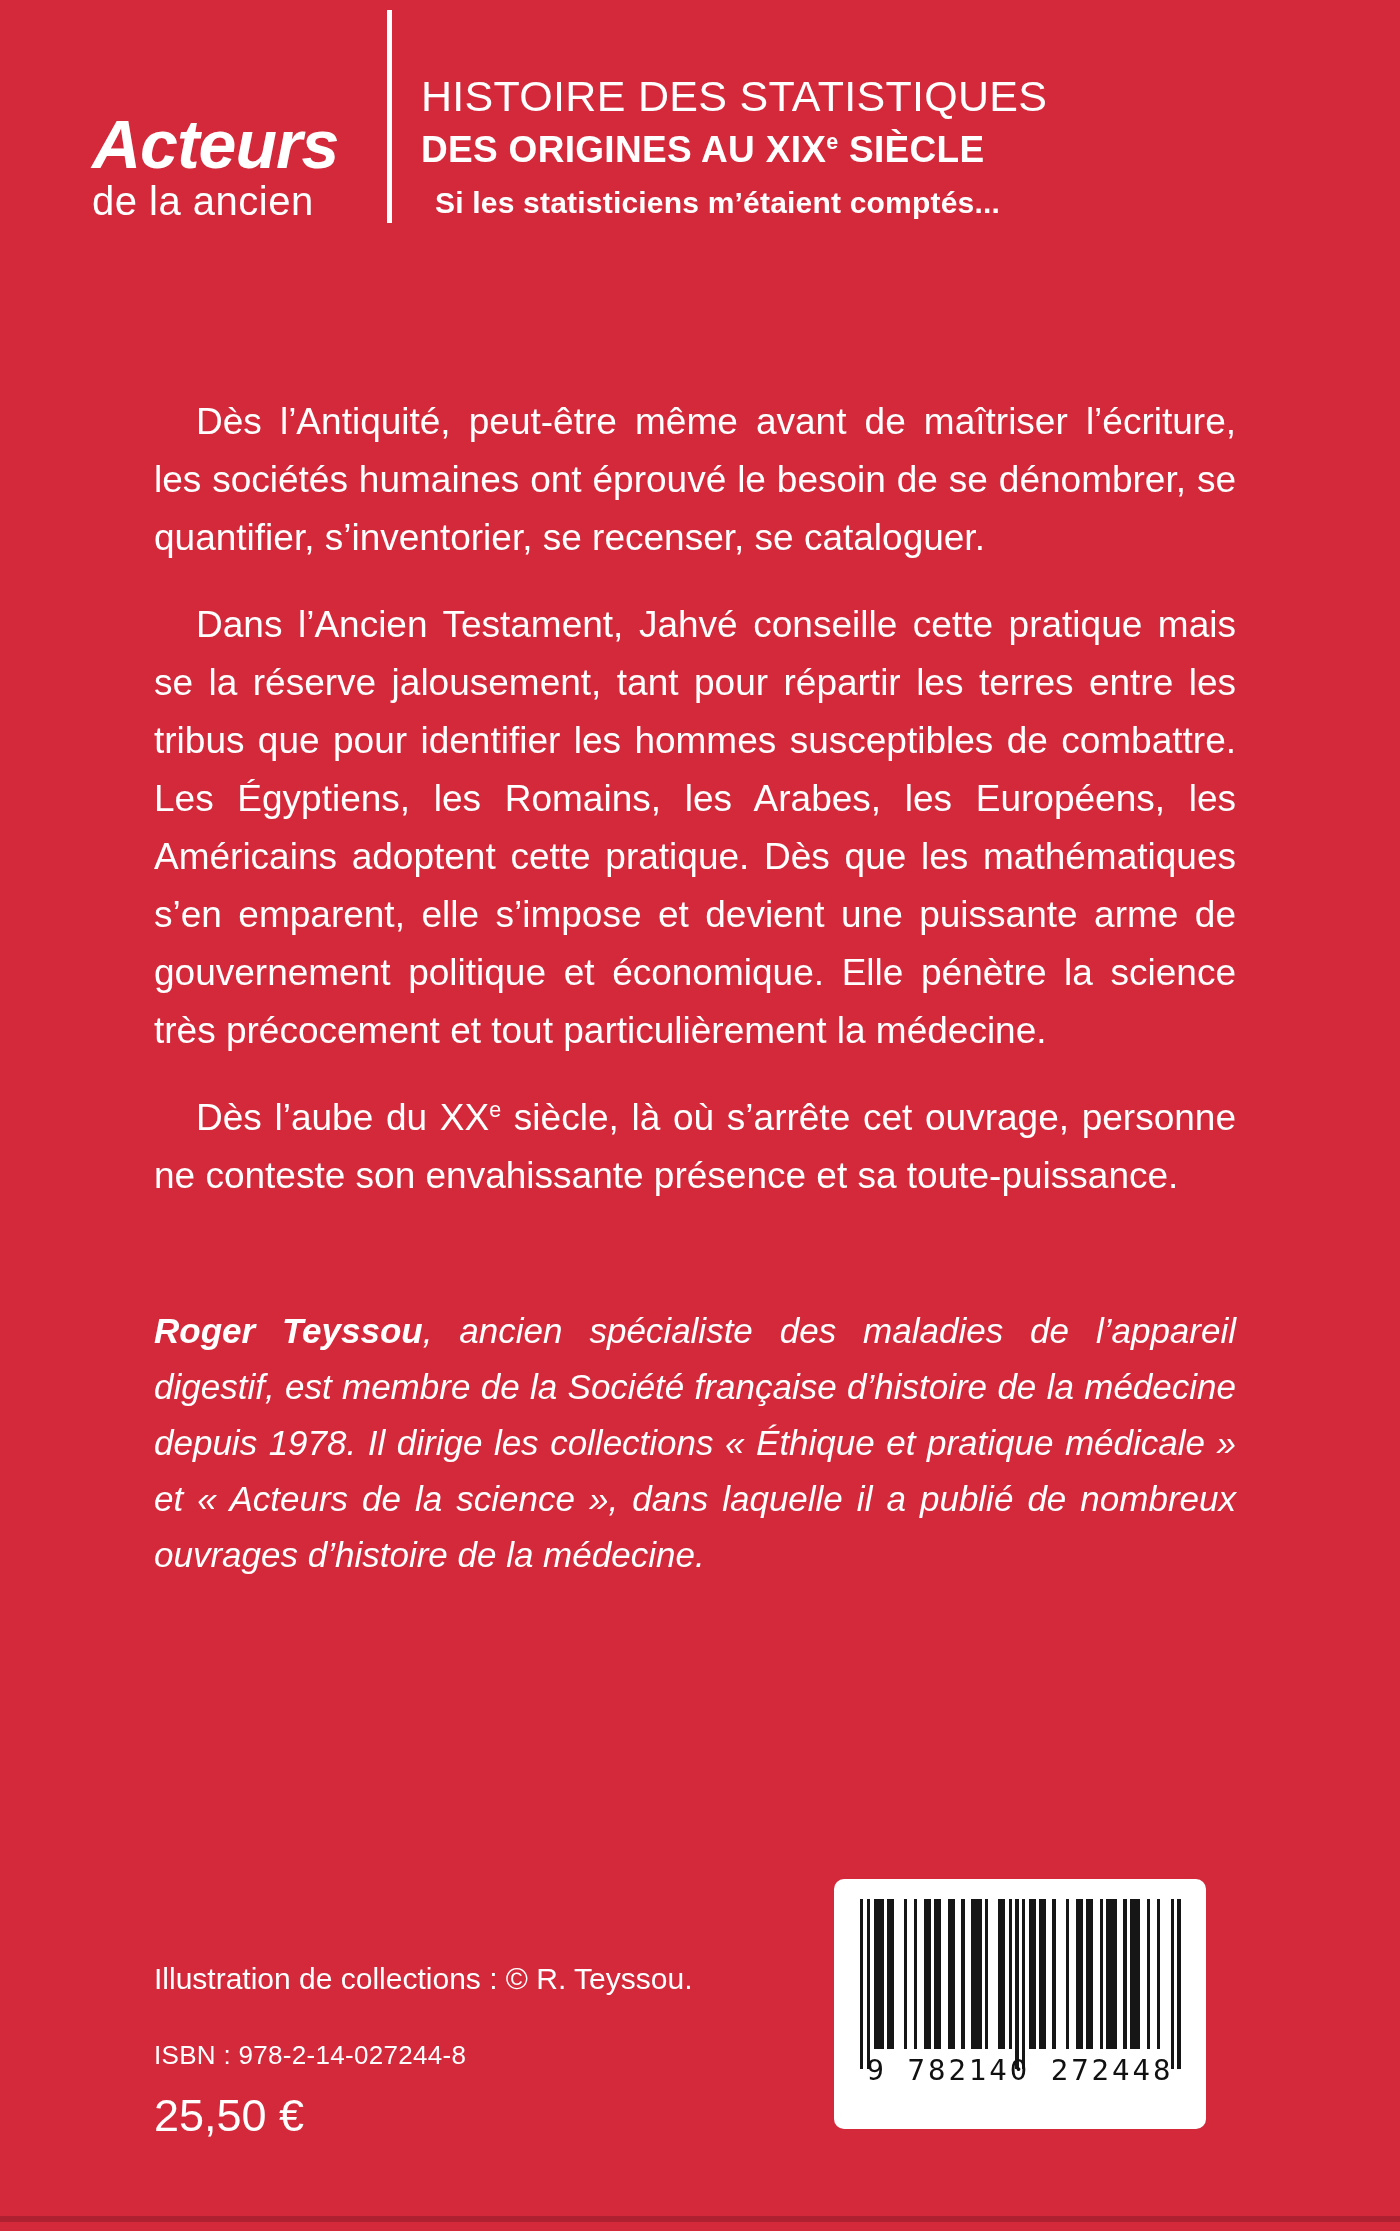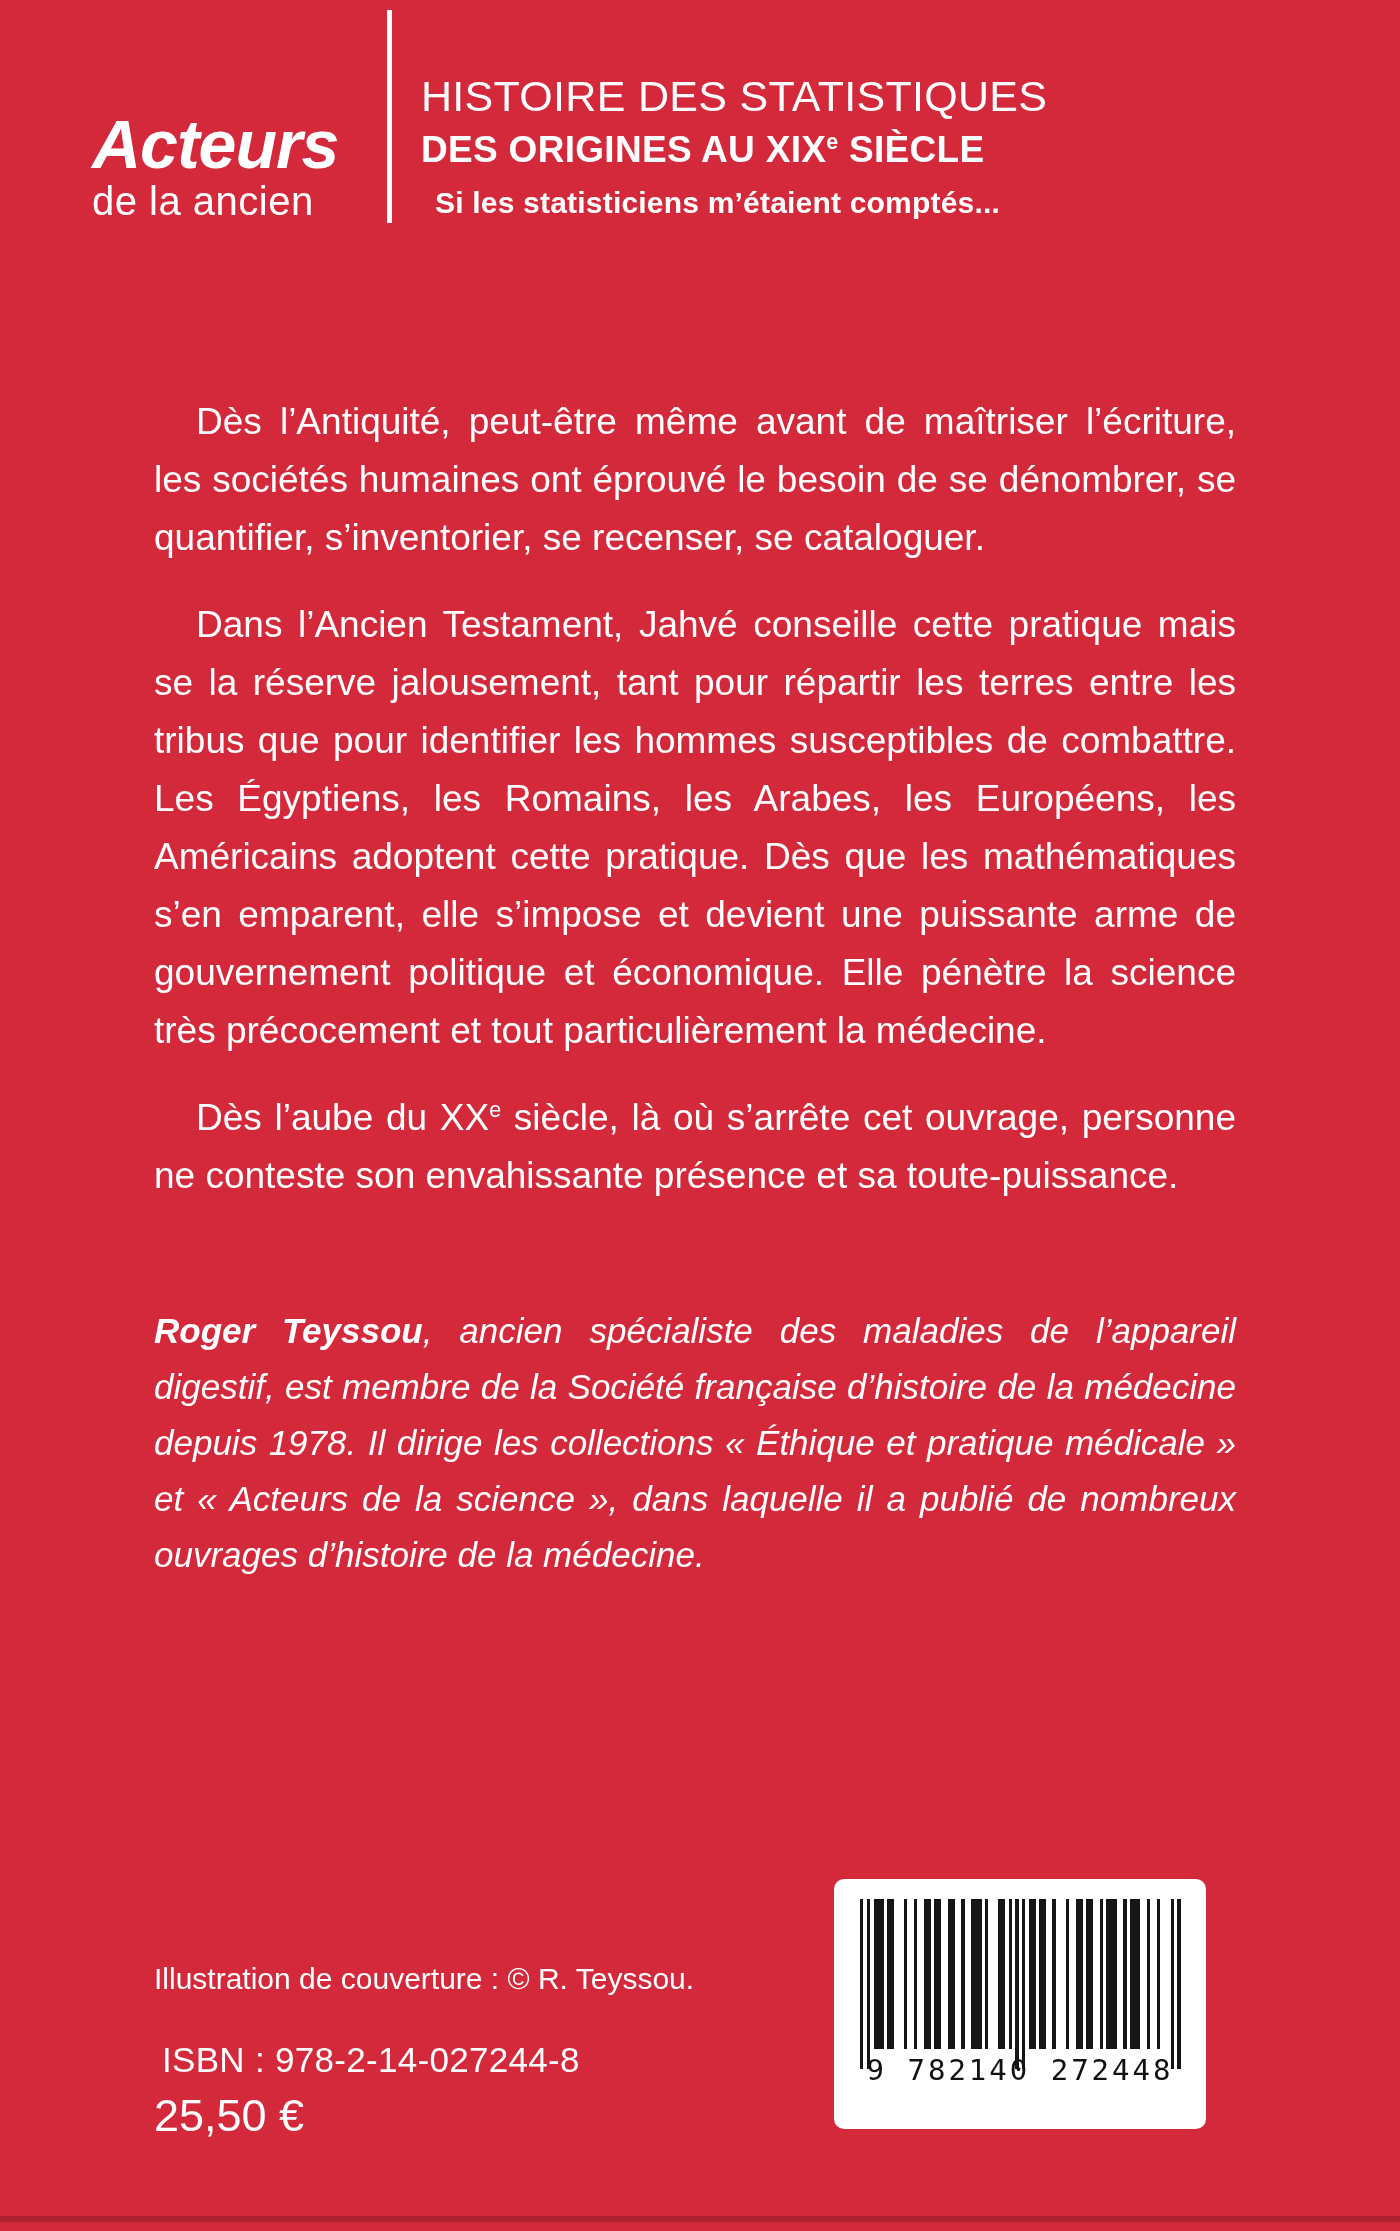--- a/index.html
+++ b/index.html
@@ -35,21 +35,21 @@
   .bio {
     margin-top:98px;
     font-style:italic;
     font-size:35px; line-height:56px;
     text-align:justify;
   }
   .bio strong { font-weight:700; }
 
   
   .credit { position:absolute; left:154px; top:1962px; font-size:30px; }
-  .isbn   { position:absolute; left:154px; top:2040px; font-size:35px; letter-spacing:0.3px;margin-left:8px; }
+  .isbn   { position:absolute; left:154px; top:2040px; font-size:26px; letter-spacing:0.3px; }
   .price  { position:absolute; left:154px; top:2090px; font-size:45px; }
 
   .barcode {
     position:absolute; left:834px; top:1879px;
     width:372px; height:250px;
     background:#ffffff; border-radius:10px;
     padding:20px 26px 10px 26px;
   }
   .bars { display:flex; height:172px; align-items:flex-start; }
   .bar { flex:1 1 0; height:150px; }
@@ -89,21 +89,21 @@
     <div class="tagline">Si les statisticiens m’étaient comptés...</div>
   </div>
 
   <div class="body-text">
     <p class="para">Dès l’Antiquité, peut-être même avant de maîtriser l’écriture, les sociétés humaines ont éprouvé le besoin de se dénombrer, se quantifier, s’inventorier, se recenser, se cataloguer.</p>
     <p class="para">Dans l’Ancien Testament, Jahvé conseille cette pratique mais se la réserve jalousement, tant pour répartir les terres entre les tribus que pour identifier les hommes susceptibles de combattre. Les Égyptiens, les Romains, les Arabes, les Européens, les Américains adoptent cette pratique. Dès que les mathématiques s’en emparent, elle s’impose et devient une puissante arme de gouvernement politique et économique. Elle pénètre la science très précocement et tout particulièrement la médecine.</p>
     <p class="para"><span>Dès l’aube du XX</span><sup>e</sup><span> siècle, là où s’arrête cet ouvrage, personne ne conteste son envahissante présence et sa toute-puissance.</span></p>
     <p class="bio"><strong>Roger Teyssou</strong><span>, ancien spécialiste des maladies de l’appareil digestif, est membre de la Société française d’histoire de la médecine depuis 1978. Il dirige les collections « Éthique et pratique médicale » et « Acteurs de la science », dans laquelle il a publié de nombreux ouvrages d’histoire de la médecine.</span></p>
   </div>
 
-  <div class="credit">Illustration de couverture : © R. Teyssou.</div>
+  <div class="credit">Illustration de collections : © R. Teyssou.</div>
   <div class="isbn">ISBN : 978-2-14-027244-8</div>
   <div class="price">25,50 €</div>
 
   <div class="barcode">
     <div class="bars">
         <div class="bar ink guard" style="background: rgb(22, 22, 22);"></div>
         <div class="bar guard"></div>
         <div class="bar ink guard" style="background: rgb(22, 22, 22);"></div>
         <div class="bar"></div>
         <div class="bar ink" style="background: rgb(22, 22, 22);"></div>

